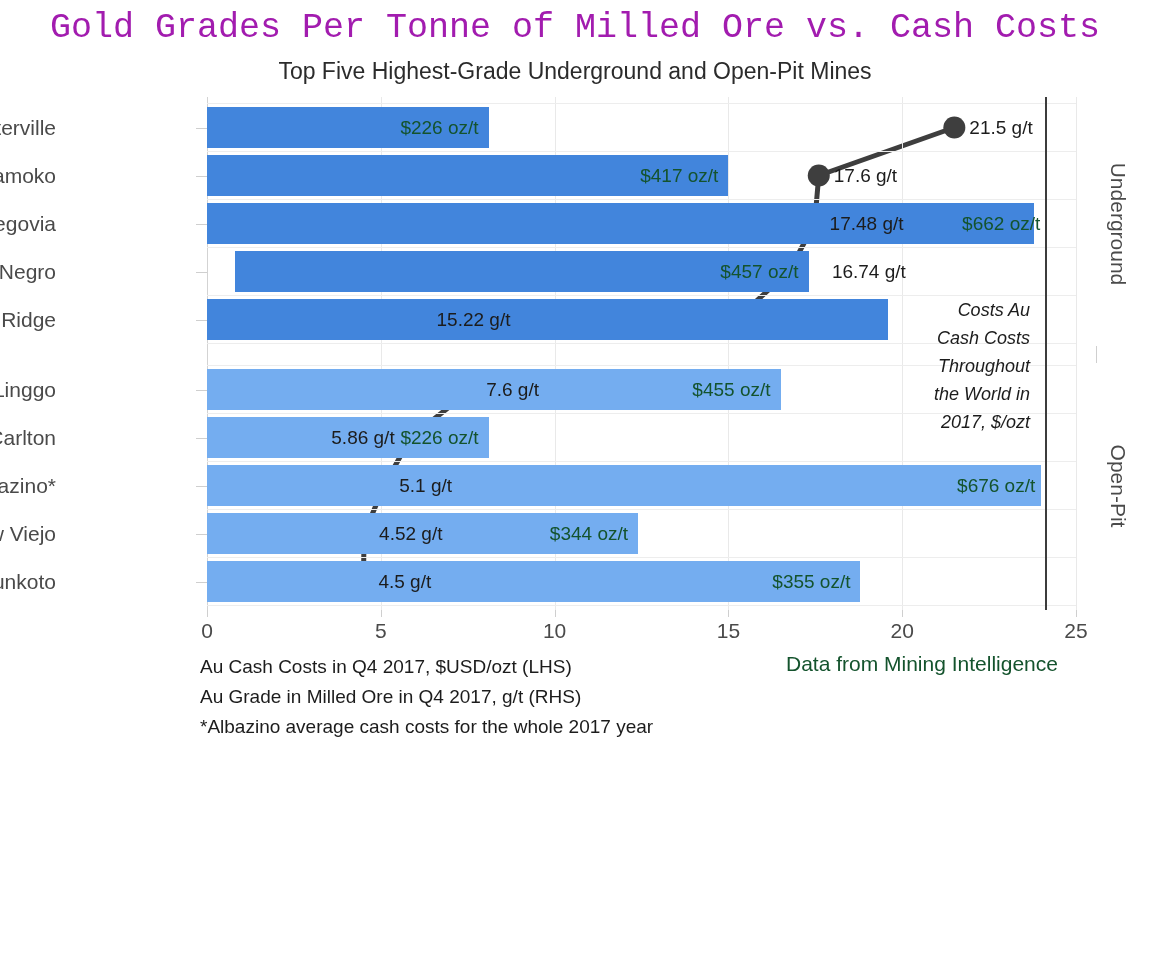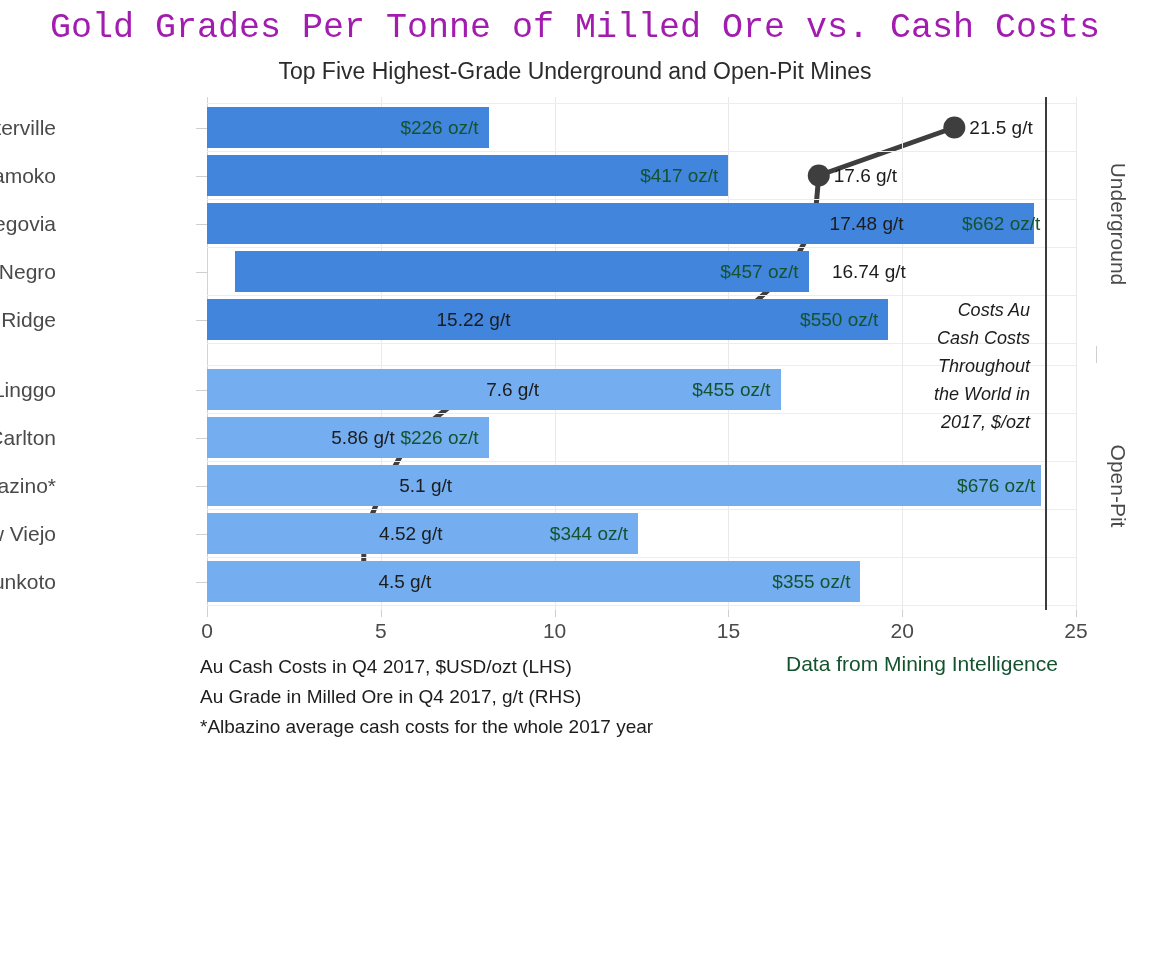--- a/index.html
+++ b/index.html
@@ -269,21 +269,20 @@
       <div class="cost-label" style="left: 16px; width: 817.288px; text-align: right;">$662 oz/t</div>
       <div class="grade-label" style="left: 622.605px; text-align: left;">17.48 g/t</div>
     </div>
     <div class="row" style="top: 154px; margin-left: 28px;">
       <div class="bar ug" style="width: 573.54px;"></div>
       <div class="cost-label" style="left: 0px; width: 563.54px; text-align: right;">$457 oz/t</div>
       <div class="grade-label" style="left: 596.882px; text-align: left;">16.74 g/t</div>
     </div>
     <div class="row" style="top: 202px;">
       <div class="bar ug" style="width: 681.296px;"></div>
-      <div class="cost-label" style="left: 0px; width: 671.296px; text-align: right;">$550 oz/t</div>
       <div class="grade-label" style="left: 0px; width: 513.047px; text-align: center; margin-left: 10px;">15.22 g/t</div>
     </div>
     <div class="row" style="top: 272px;">
       <div class="bar op" style="width: 573.54px;"></div>
       <div class="cost-label" style="left: 0px; width: 563.54px; text-align: right;">$455 oz/t</div>
       <div class="grade-label" style="left: 279.176px; text-align: left;">7.6 g/t</div>
     </div>
     <div class="row" style="top: 320px;">
       <div class="bar op" style="width: 281.556px;"></div>
       <div class="cost-label" style="left: 0px; width: 271.556px; text-align: right;">$226 oz/t</div>

